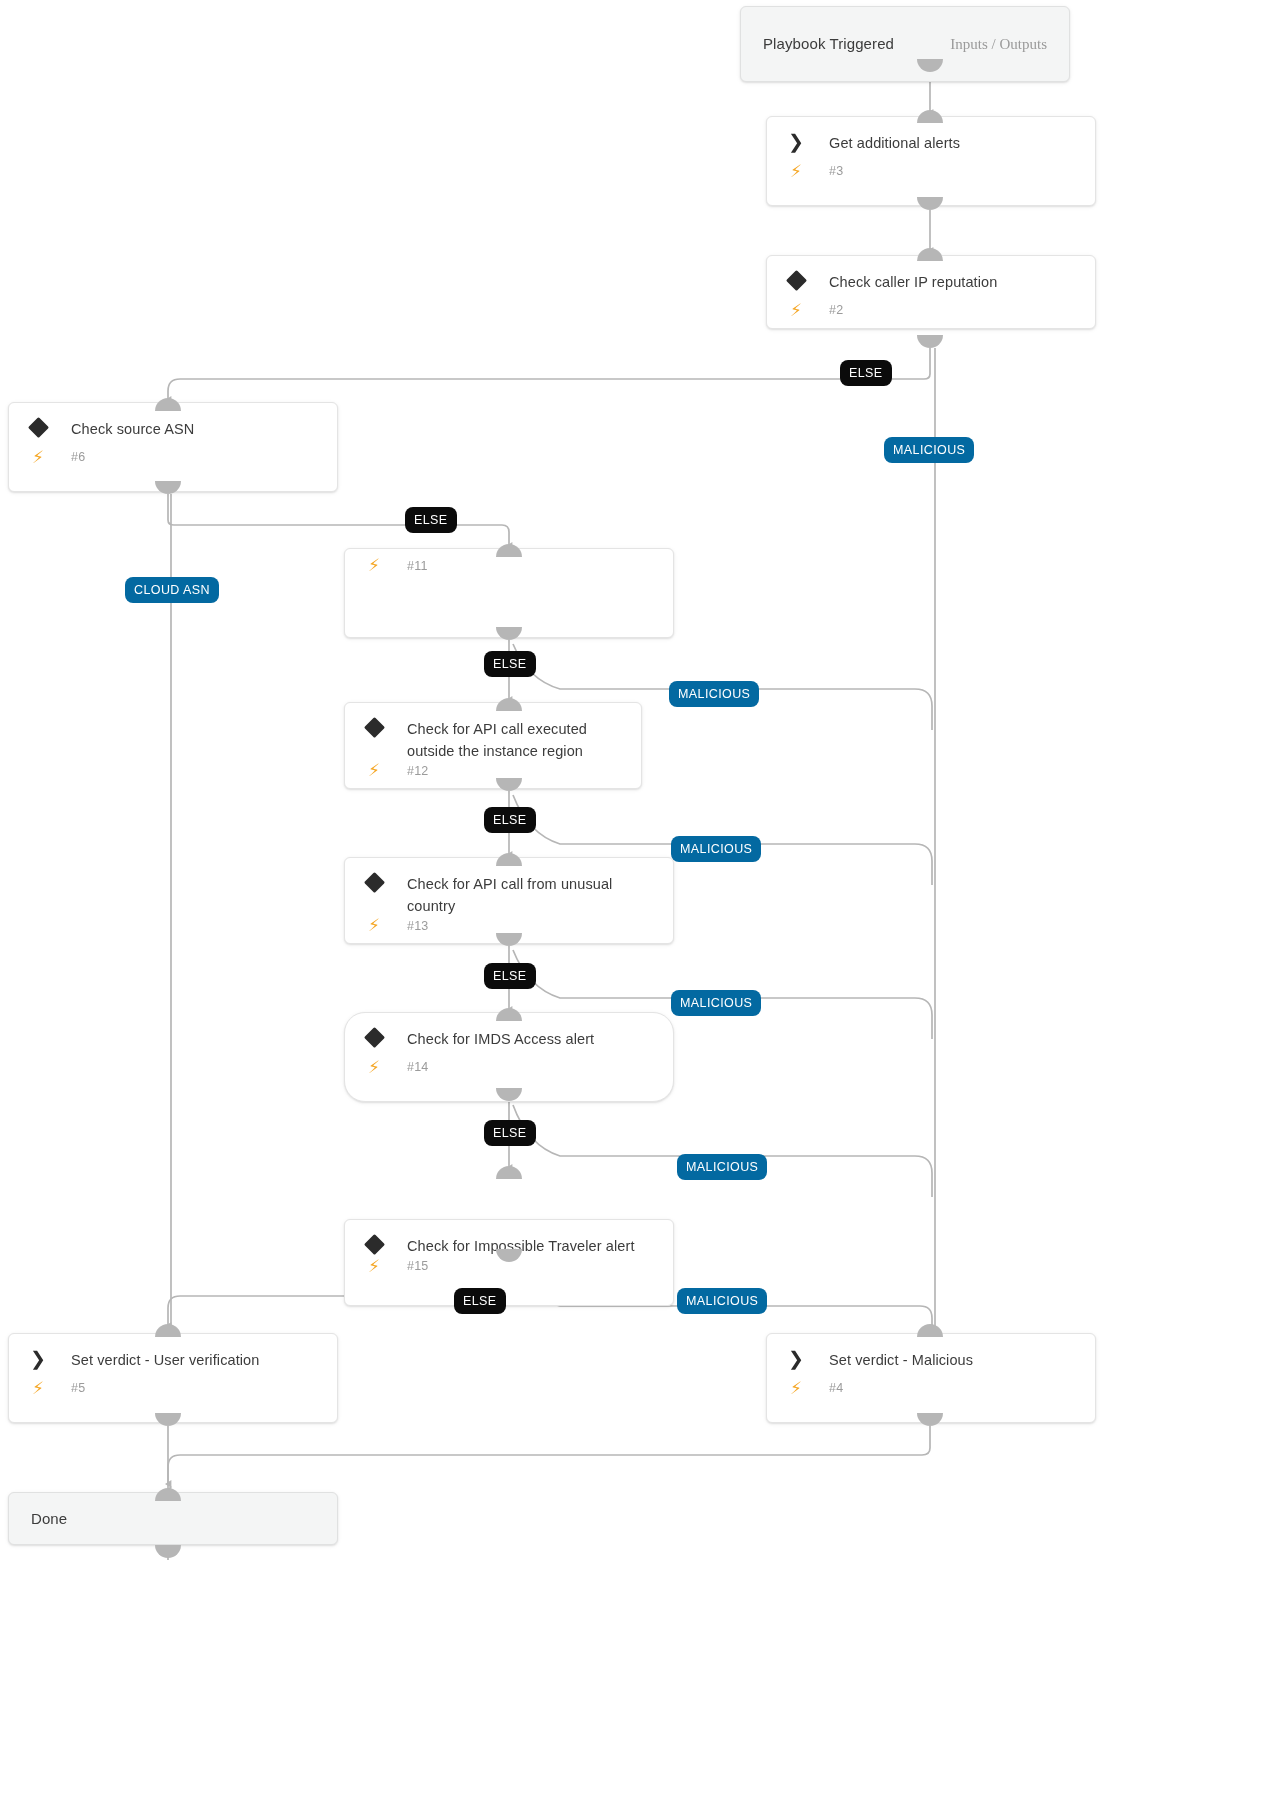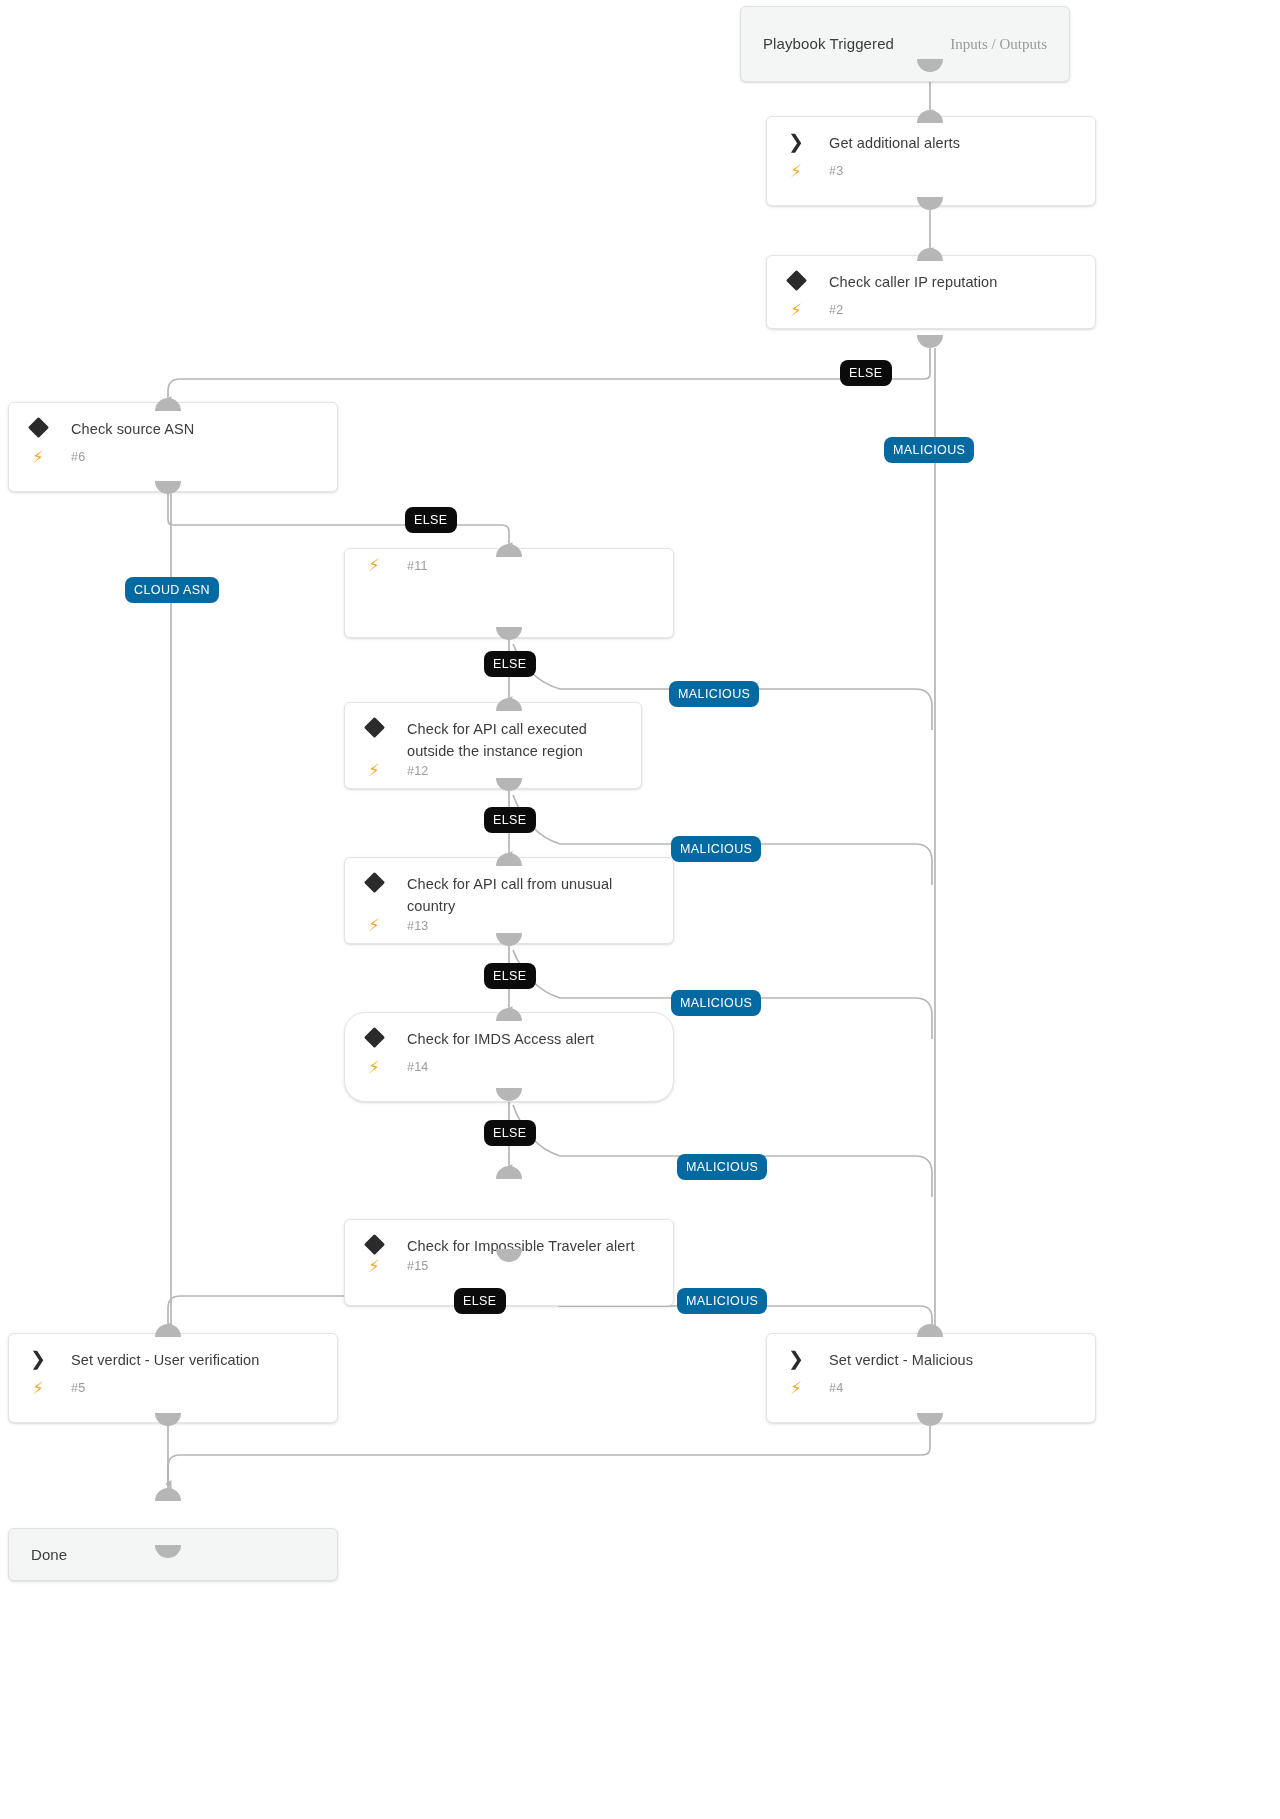--- a/index.html
+++ b/index.html
@@ -336,21 +336,21 @@
         <span class="chevron-icon">❯</span>
       </span>
       <span class="node-label">Set verdict - Malicious</span>
     </div>
     <div class="node-meta-row">
       <span class="bolt-icon">⚡</span>
       <span class="node-num">#4</span>
     </div>
   </div>
 
-  <div class="node terminal" style="left:8px; top:1492px; width:330px; height:53px;margin-top:36px;">
+  <div class="node terminal" style="left:8px; top:1492px; width:330px; height:53px;">
     <div class="node-title-row" style="justify-content:flex-start;">
       <span class="node-label">Done</span>
     </div>
   </div>
 
   <div class="badge else" style="left:840px; top:360px;">ELSE</div>
   <div class="badge cond" style="left:884px; top:437px;">MALICIOUS</div>
 
   <div class="badge else" style="left:405px; top:507px;">ELSE</div>
   <div class="badge cond" style="left:125px; top:577px;">CLOUD ASN</div>

